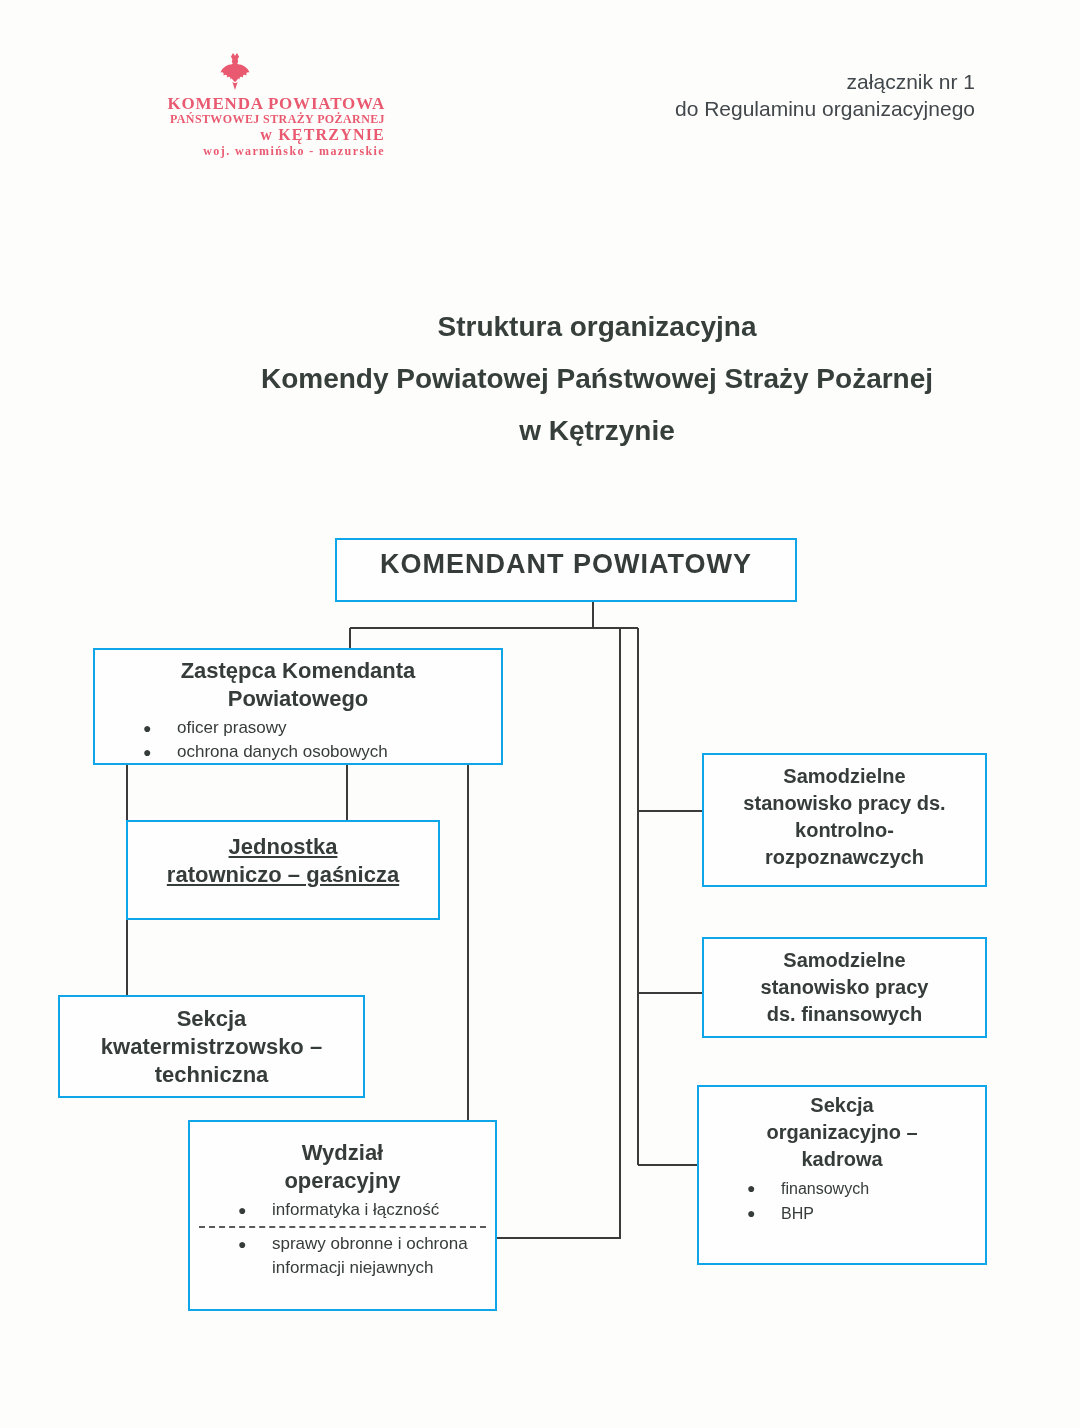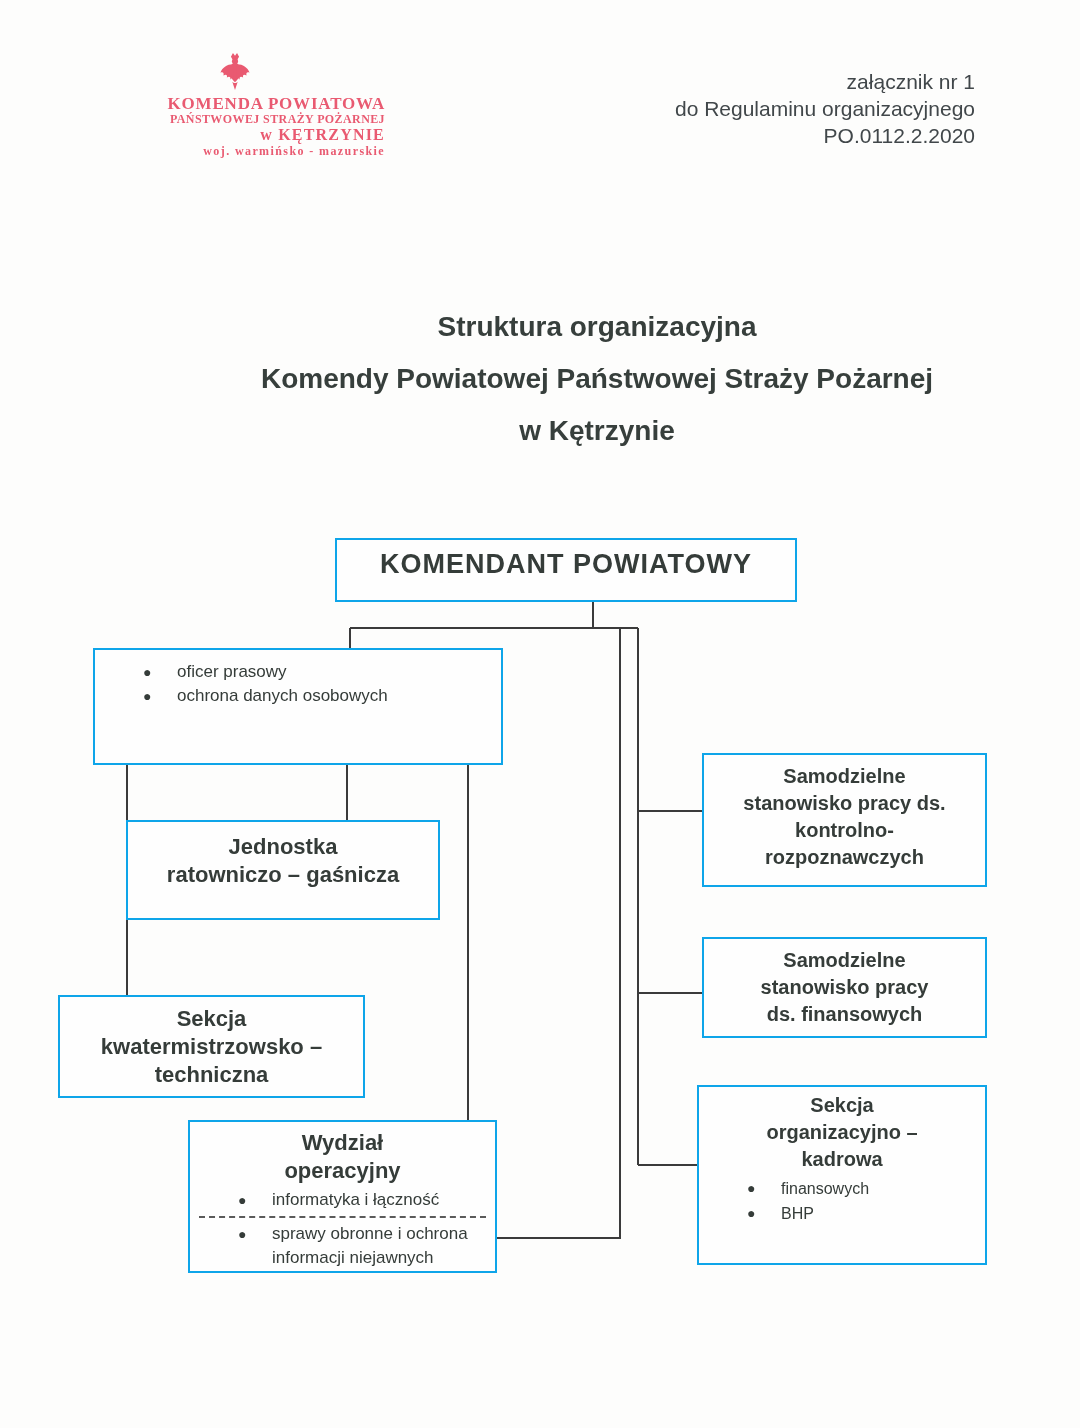--- a/index.html
+++ b/index.html
@@ -103,30 +103,31 @@
   }
   .box-root .btitle { font-size: 27px; letter-spacing: 1px; }
 
   .box-zastepca { left: 93px; top: 648px; width: 410px; height: 117px; padding-top: 7px; }
   .box-zastepca .btitle { font-size: 22px; line-height: 28px; }
 
   .box-jednostka {
     left: 126px; top: 820px; width: 314px; height: 100px;
     display: flex; align-items: center; justify-content: center;
     padding-bottom: 18px;
+    text-decoration: underline;
   }
   .box-jednostka .btitle { font-size: 22px; line-height: 28px; }
 
   .box-kwater {
     left: 58px; top: 995px; width: 307px; height: 103px;
     display: flex; align-items: center; justify-content: center;
   }
   .box-kwater .btitle { font-size: 22px; line-height: 28px; }
 
-  .box-oper { left: 188px; top: 1120px; width: 309px; height: 153px; padding-top: 7px; }
+  .box-oper { left: 188px; top: 1120px; width: 309px; height: 191px; padding-top: 17px; }
   .box-oper .btitle { font-size: 22px; line-height: 28px; }
   .dash-sep {
     border: none;
     border-top: 2px dashed #5a5a5a;
     margin: 4px 9px 4px 9px;
   }
 
   .box-kontrolno { left: 702px; top: 753px; width: 285px; height: 134px; padding-top: 8px; }
   .box-finansowe {
     left: 702px; top: 937px; width: 285px; height: 101px;
@@ -156,21 +157,20 @@
     </svg>
     <div class="stamp-l1">KOMENDA POWIATOWA</div>
     <div class="stamp-l2">PAŃSTWOWEJ STRAŻY POŻARNEJ</div>
     <div class="stamp-l3">w KĘTRZYNIE</div>
     <div class="stamp-l4">woj. warmińsko - mazurskie</div>
   </div>
 
   <div class="annotation">
     <div>załącznik nr 1</div>
     <div>do Regulaminu organizacyjnego</div>
-    <div>PO.0112.2.2020</div>
   </div>
 
   <div class="doc-title">
     <div class="t-line">Struktura organizacyjna</div>
     <div class="t-line">Komendy Powiatowej Państwowej Straży Pożarnej</div>
     <div class="t-line">w Kętrzynie</div>
   </div>
 
   <svg class="connectors" viewBox="0 0 1080 1428" aria-hidden="true">
     <path d="M593 602 V628"></path>
@@ -184,20 +184,22 @@
     <path d="M127 765 V995"></path>
     <path d="M347 765 V820"></path>
     <path d="M468 765 V1120"></path>
   </svg>
 
   <div class="obox box-root">
     <div class="btitle">KOMENDANT POWIATOWY</div>
   </div>
 
   <div class="obox box-zastepca">
+    <div class="btitle">Zastępca Komendanta
+Powiatowego</div>
     <div class="bullets">
       <div class="b-row">
         <span class="b-dot">●</span>
         <span class="b-text">oficer prasowy</span>
       </div>
       <div class="b-row">
         <span class="b-dot">●</span>
         <span class="b-text">ochrona danych osobowych</span>
       </div>
     </div>

